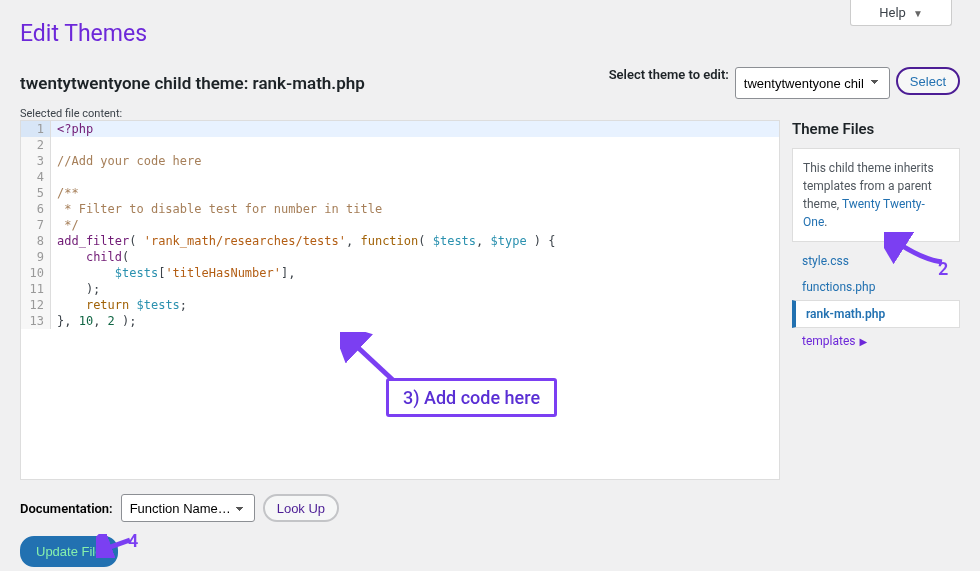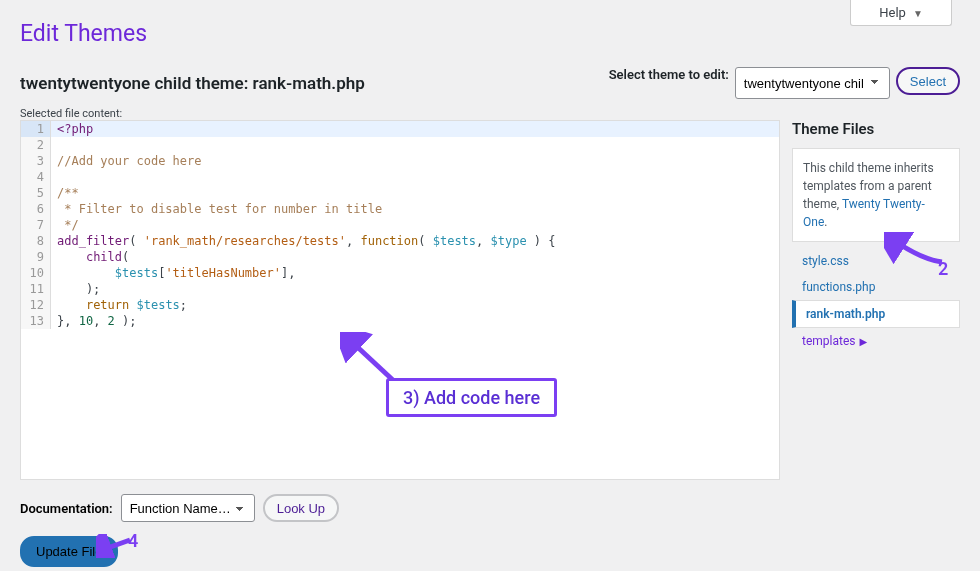--- a/index.html
+++ b/index.html
@@ -73,21 +73,21 @@
       height: 28px;
     }
     .button-secondary-gray {
       border-color: #c3c4c7;
       color: #4c1d95;
       background: #f6f7f7;
     }
     .button-primary {
       background: #2271b1;
       border-color: #2271b1;
-      color: #000000;
+      color: #86efac;
       padding: 6px 14px;
       height: auto;
     }
     .selected-label {
       font-size: 11px;
       color: #3c434a;
       margin-bottom: 0;
     }
     .editor-flex {
       display: flex;

